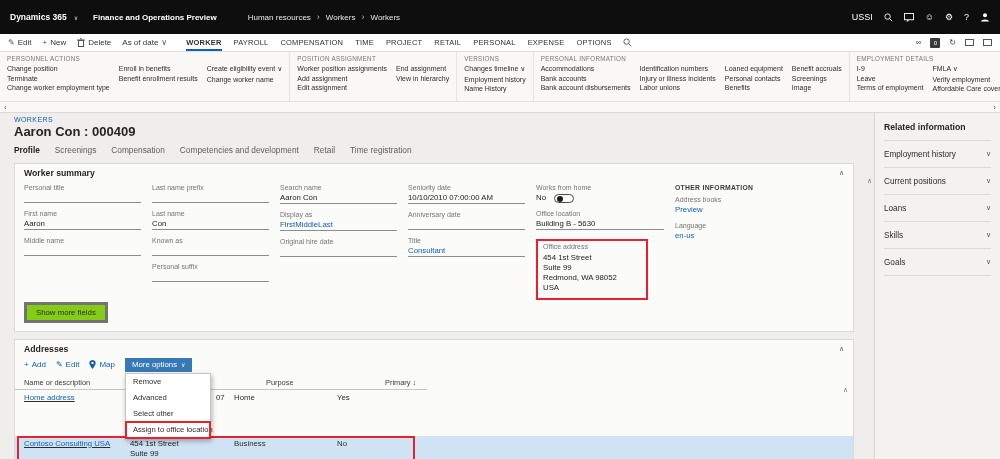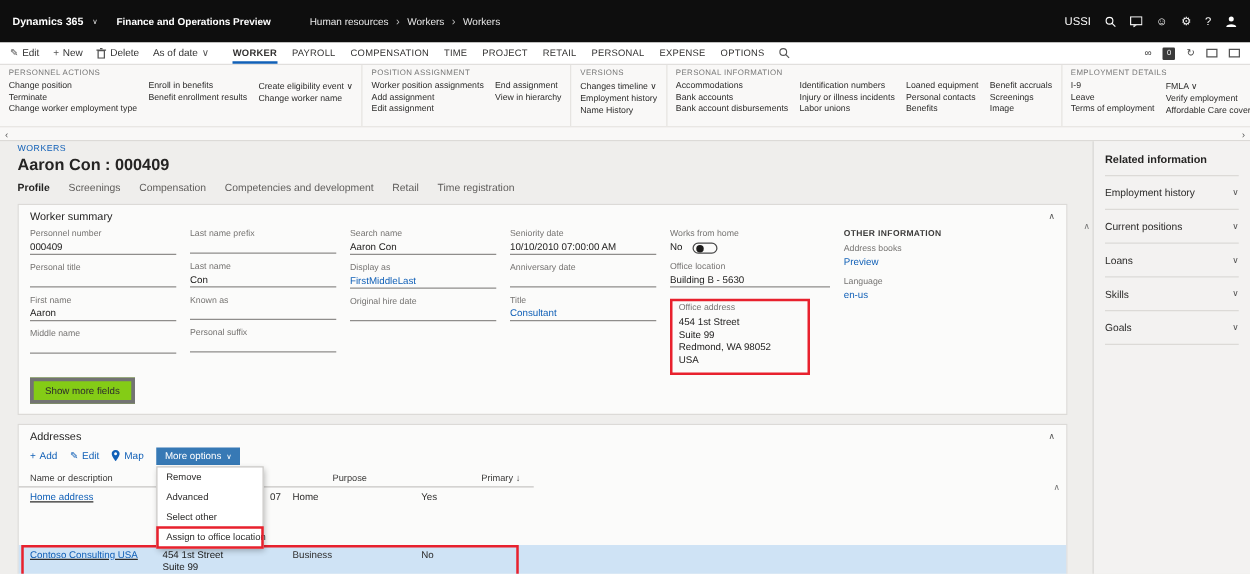--- a/index.html
+++ b/index.html
@@ -42,21 +42,21 @@
   .scroll-up-main { position: absolute; right: 2px; top: 64px; color: #777; font-size: 7px; }
 
   .listlink { color: #1160b7; font-size: 7px; letter-spacing: .4px; margin-bottom: 1px; }
   .pagetitle { font-size: 13px; font-weight: bold; color: #252423; margin-bottom: 6px; }
   .tabs { display: flex; gap: 15px; margin-bottom: 6px; }
   .tab { font-size: 8.3px; color: #5f5d5b; padding-bottom: 2px; white-space: nowrap; }
   .tab.active { color: #252423; font-weight: bold; }
 
   .card { background: #fbfbfa; border: 1px solid #dcdad7; margin-right: 8px; margin-bottom: 7px; position: relative; }
   .card-head { display: flex; justify-content: space-between; align-items: center; padding: 4px 9px 3px; }
-  .card-title { font-weight: normal; font-size: 8.7px; color: #252423; text-align: right; }
+  .card-title { font-weight: bold; font-size: 8.7px; color: #252423; text-align: right; }
   .collapse { color: #555; font-size: 7px; }
 
   .fields { display: flex; gap: 11px; padding: 3px 9px 0; }
   .fcol { display: flex; flex-direction: column; }
   .fcol.c1,.fcol.c2,.fcol.c3,.fcol.c4 { width: 117px; }
   .fcol.c5 { width: 128px; }
   .fcol.c6 { width: 140px; }
   .fld { margin-bottom: 7px; }
   .lbl { font-size: 7px; color: #767472; margin-bottom: 2px; white-space: nowrap; }
   .val { font-size: 7.8px; color: #1d1c1b; border-bottom: 1px solid #8f8d8b; min-height: 10px; padding-bottom: 1px; white-space: nowrap; }
@@ -300,24 +300,20 @@
       <span class="tab">Time registration</span>
     </div>
 
     <div class="card">
       <div class="card-head">
         <span class="card-title">Worker summary</span>
         <span class="collapse">∧</span>
       </div>
       <div class="fields">
         <div class="fcol c1">
-          <div class="fld">
-              <div class="lbl">Personnel number</div>
-              <div class="val">000409</div>
-            </div>
           <div class="fld">
               <div class="lbl">Personal title</div>
               <div class="val"></div>
             </div>
           <div class="fld">
               <div class="lbl">First name</div>
               <div class="val">Aaron</div>
             </div>
           <div class="fld">
               <div class="lbl">Middle name</div>

